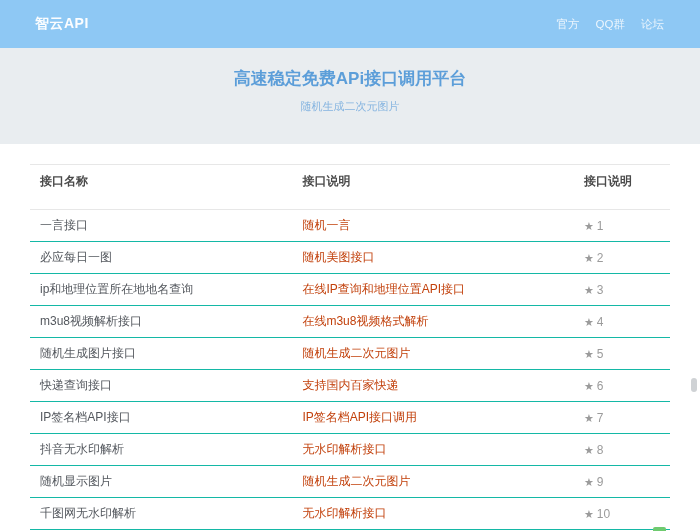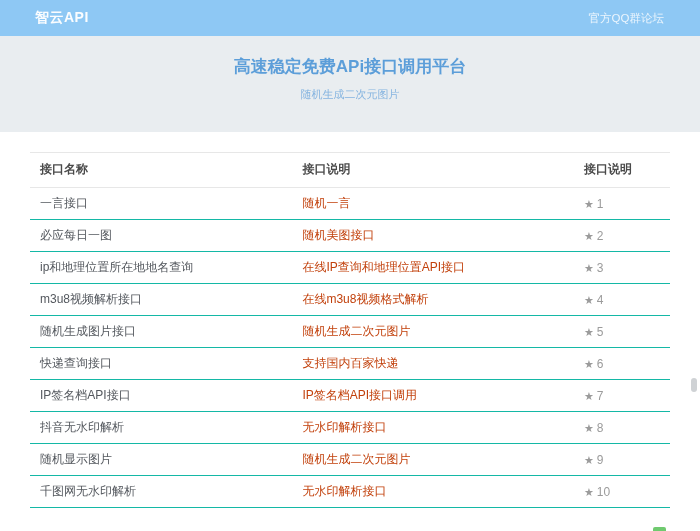--- a/index.html
+++ b/index.html
@@ -4,35 +4,35 @@
 <style>
   * { margin: 0; padding: 0; box-sizing: border-box; }
   html, body {
     width: 700px; height: 531px;
     overflow: hidden;
     background: #ffffff;
     font-family: "Liberation Sans", "DejaVu Sans", sans-serif;
   }
   
   .navbar {
-    height: 36px;
+    height: 48px;
     background: #8ec8f4;
     display: flex;
     align-items: center;
     justify-content: space-between;
     padding: 0 36px 0 35px;
   }
   .logo {
     color: rgba(255,255,255,0.96);
     font-size: 14px;
     font-weight: bold;
     letter-spacing: 0.5px;
     cursor: pointer;
   }
-  .nav-links { display: flex; }
+  .nav-links { display: flex; gap: 16px; }
   .nav-links a {
     color: rgba(255,255,255,0.82);
     font-size: 11.5px;
     text-decoration: none;
     cursor: pointer;
   }
   
   .hero {
     height: 96px;
     background: #e9edf0;
@@ -62,21 +62,21 @@
     table-layout: fixed;
   }
   col.c-name  { width: 41%; }
   col.c-desc  { width: 44%; }
   col.c-order { width: 15%; }
   thead th {
     text-align: left;
     font-size: 12px;
     font-weight: bold;
     color: #4a4a4a;
-    padding: 8px 10px 9px 10px;
+    padding: 8px 10px 19px 10px;
     border-top: 1px solid #e7e7e7;
     border-bottom: 1px solid #e7e7e7;
   }
   tbody td {
     font-size: 12px;
     padding: 7px 10px;
     border-bottom: 1px solid #14b8a6;
     white-space: nowrap;
     overflow: hidden;
   }

